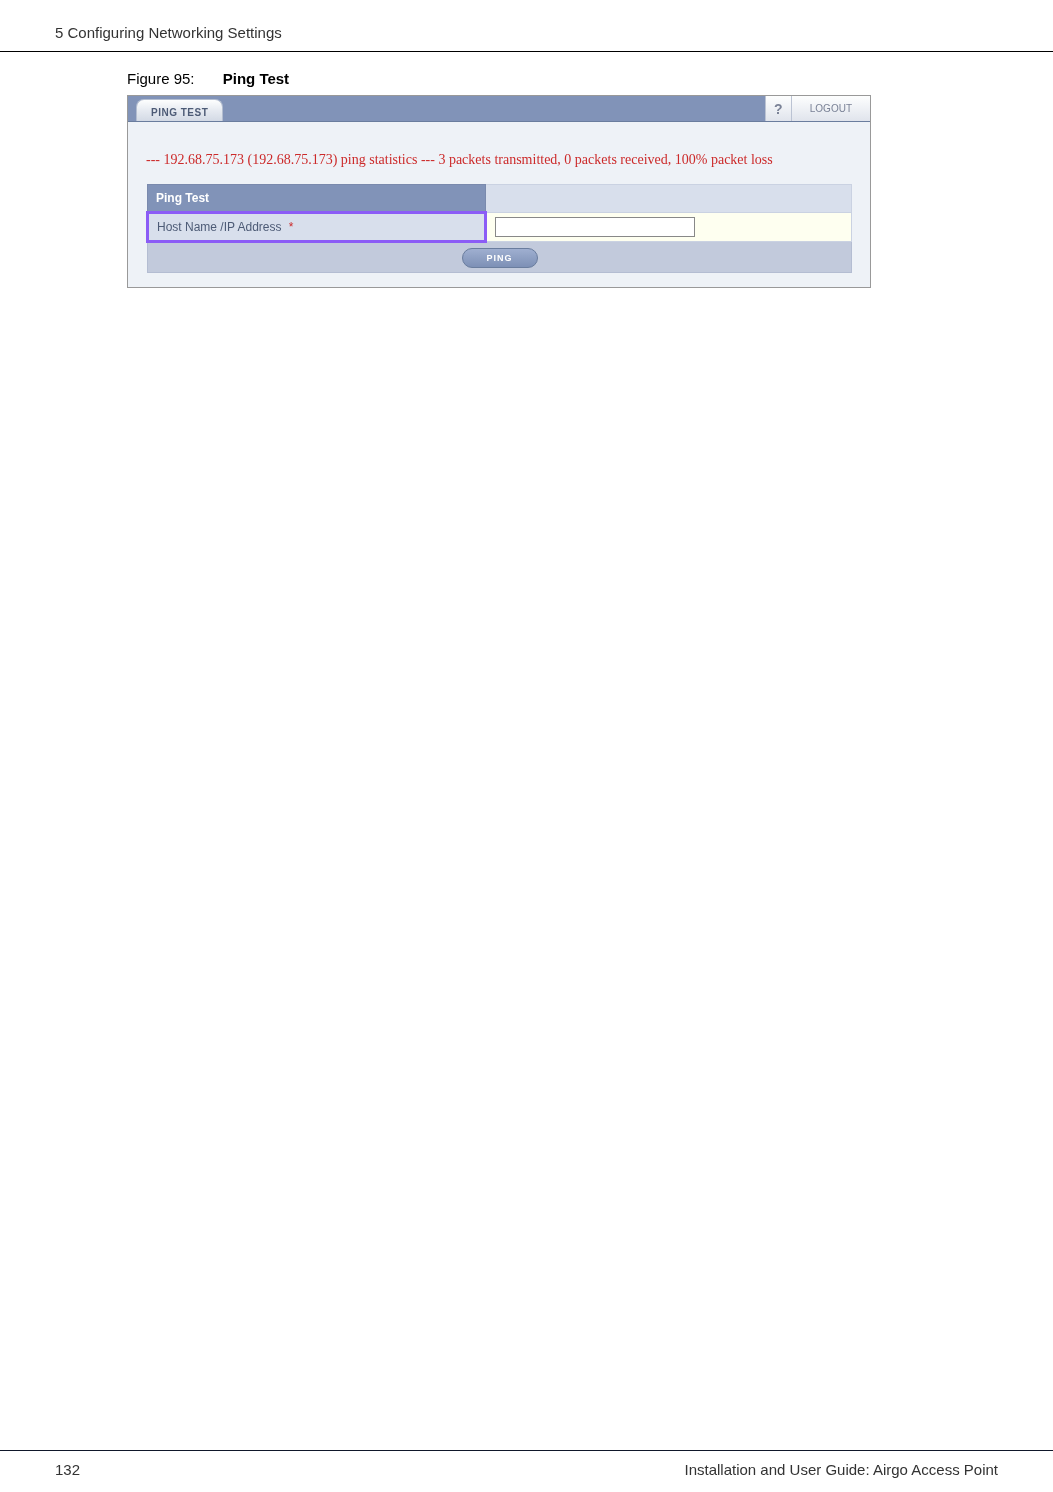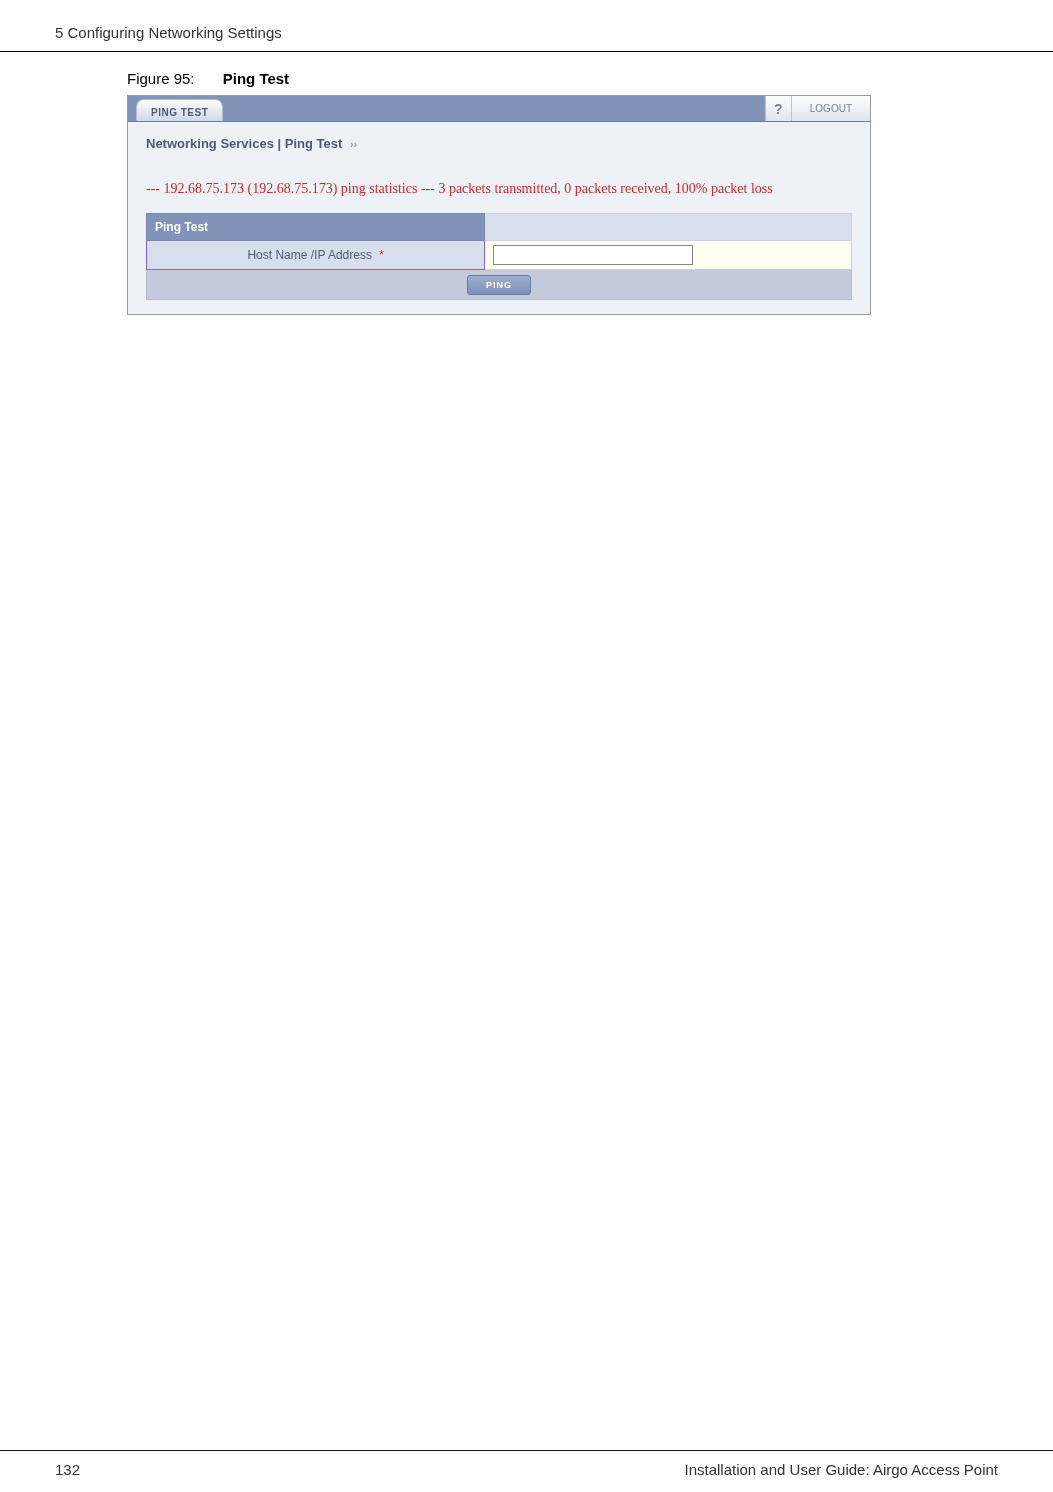--- a/index.html
+++ b/index.html
@@ -147,22 +147,21 @@
     .form-table-header-right {
       background: #d8dfec;
       border: 1px solid #cad2e2;
     }
     
     .form-label-cell {
       background: #d8dfec;
       font-size: 12px;
       color: #4d5b76;
       padding: 6px 8px;
-      border: 1px solid #8b5cf6;
-      text-align: center;
+      border: 3px solid #8b5cf6;
     }
     
     .required-mark {
       color: #cc2a2a;
       margin-left: 4px;
     }
     
     .form-input-cell {
       background: #fefff0;
       padding: 4px 8px;
@@ -180,25 +179,25 @@
     
     .button-row {
       background: #c2cadc;
       text-align: center;
       padding: 4px;
       border: 1px solid #b4bdd2;
     }
     
     .ping-button {
       display: inline-block;
-      width: 64px;
+      width: 76px;
       height: 20px;
       background: linear-gradient(to bottom, #9fafd0 0%, #7d90b6 100%);
       border: 1px solid #6a7d9e;
-      border-radius: 3px;
+      border-radius: 10px;
       color: #fff;
       font-size: 9px;
       font-weight: bold;
       letter-spacing: 1px;
       line-height: 18px;
     }
     
     .page-footer {
       position: absolute;
       bottom: 0;
@@ -232,24 +231,20 @@
     <div class="top-bar-spacer"></div>
     <div class="help-btn">
       <span>?</span>
     </div>
     <div class="logout-btn">
       <span>LOGOUT</span>
     </div>
   </div>
 
   <div class="content-area">
-    <div class="breadcrumb">
-      <span>Networking Services | Ping Test</span>
-      <span class="arrows">››</span>
-    </div>
 
 
     <div class="status-msg">
       <span>--- 192.68.75.173 (192.68.75.173) ping statistics --- 3 packets transmitted, 0 packets received, 100% packet loss</span>
     </div>
 
     <table class="form-table">
       <tbody>
           <tr>
         <td class="form-table-header">

